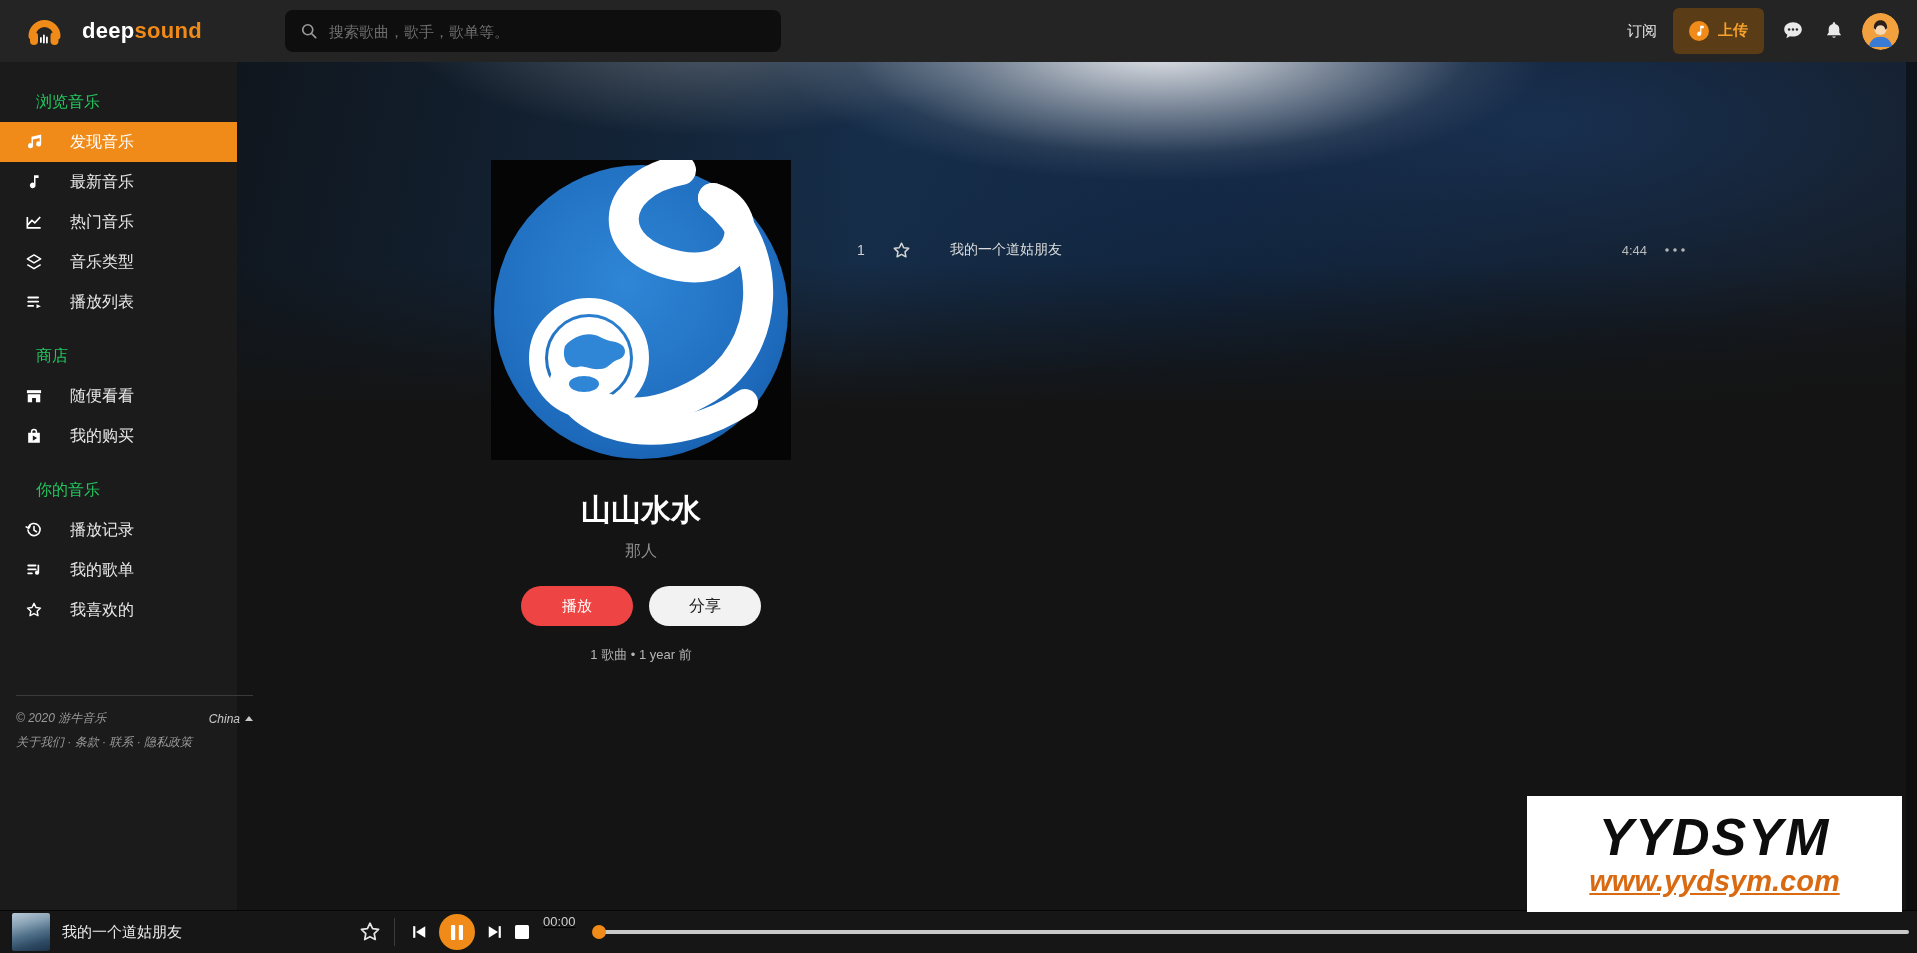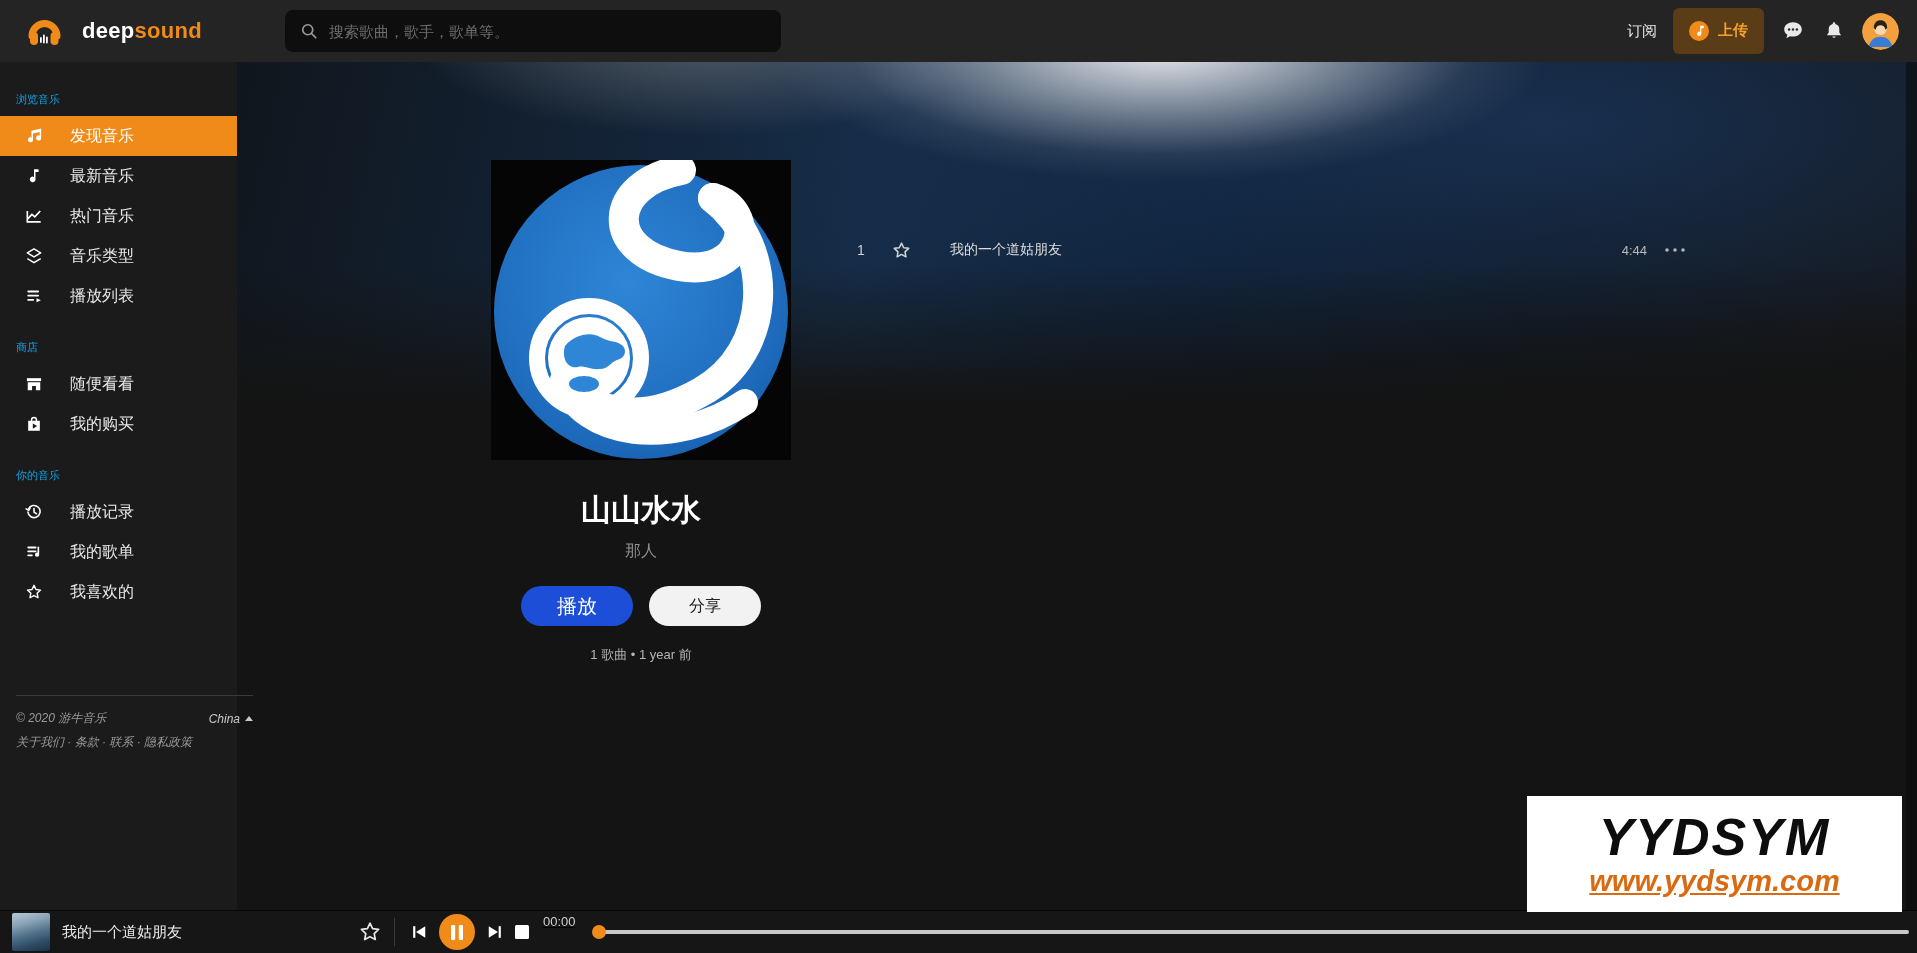--- a/index.html
+++ b/index.html
@@ -20,21 +20,21 @@
   .top-right { position:absolute; right:18px; top:0; height:62px; display:flex; align-items:center; gap:16px; }
   .subscribe { color:#e8e8e8; font-size:15px; cursor:pointer; }
   .upload-btn { display:flex; align-items:flex-start; gap:9px; background:#5a3c17; border-radius:6px;
     padding:13px 16px; cursor:pointer; }
   .upload-btn .lbl { color:#f5a12b; font-size:15px; font-weight:700; }
   .icon-btn { cursor:pointer; }
   .avatar { width:37px; height:37px; border-radius:50%; overflow:hidden; cursor:pointer; }
 
   
   #sidebar { position:absolute; left:0; top:62px; width:237px; height:848px; background:#1b1b1b; z-index:20; padding-top:30px; }
-  .side-label { color:#0ea5e9; font-size:11px; padding:0 16px; margin-bottom:9px; }
+  .side-label { color:#22c55e; font-size:16px; padding:0 36px; margin-bottom:9px; }
   .side-section { margin-bottom:24px; }
   .side-item { height:40px; display:flex; align-items:center; padding-left:22px; cursor:pointer; color:#e8e8e8; }
   .side-item .ic { width:24px; display:flex; justify-content:center; }
   .side-item .lab { margin-left:24px; font-size:16px; }
   .side-item.active { background:#f08a18; color:#fff; }
   .side-footer { position:absolute; left:16px; top:633px; width:100%; padding:0 0;font-style:italic; }
   .side-footer hr { border:none; border-top:1px solid #3a3a3a; margin-bottom:14px; }
   .foot-row { display:flex; justify-content:space-between; align-items:center; font-size:12px; color:#9a9a9a; }
   .country { color:#c9c9c9; display:flex; align-items:center; gap:5px; cursor:pointer; }
   .caret-up { width:0; height:0; border-left:4px solid transparent; border-right:4px solid transparent; border-bottom:5px solid #c9c9c9; }
@@ -49,21 +49,21 @@
       radial-gradient(ellipse 430px 150px at 28% -8%, rgba(150,152,155,.5), rgba(0,0,0,0) 70%),
       radial-gradient(ellipse 1200px 430px at 78% 16%, rgba(26,52,88,.85), rgba(10,20,34,0) 70%),
       linear-gradient(103deg, #10161d 0%, #152c47 38%, #0d1e33 58%, #0e141b 76%, #131313 92%); }
   .scroll-strip { position:absolute; right:0; top:0; bottom:0; width:11px; background:rgba(10,10,10,.55); z-index:6; }
 
   .album { position:absolute; left:254px; top:98px; width:300px; z-index:5; text-align:center; }
   .album-art { width:300px; height:300px; cursor:pointer; }
   .album-title { margin-top:30px; font-size:30px; font-weight:700; color:#fff; }
   .album-artist { margin-top:10px; font-size:16px; color:#8f8f8f; cursor:pointer; }
   .album-actions { margin-top:24px; display:flex; justify-content:center; gap:16px; }
-  .btn-play { width:112px; height:40px; border:none; border-radius:20px; background:#1d4ed8; color:#fff; font-size:20px; cursor:pointer; font-family:inherit; }
+  .btn-play { width:112px; height:40px; border:none; border-radius:20px; background:#ef4444; color:#fff; font-size:15px; cursor:pointer; font-family:inherit; }
   .btn-share { width:112px; height:40px; border:none; border-radius:20px; background:#f2f2f2; color:#222; font-size:16px; cursor:pointer; font-family:inherit; }
   .album-meta { margin-top:20px; font-size:13px; color:#b5b5b5; }
 
   .track-row { position:absolute; left:620px; top:170px; width:830px; height:36px; display:flex; align-items:center; z-index:5; cursor:pointer; }
   .track-num { width:16px; color:#d0d0d0; font-size:14px; }
   .track-star { margin-left:18px; }
   .track-title { margin-left:38px; color:#dcdcdc; font-size:14px; flex:1; }
   .track-dur { color:#b9b9b9; font-size:13px; margin-right:16px; }
 
   

